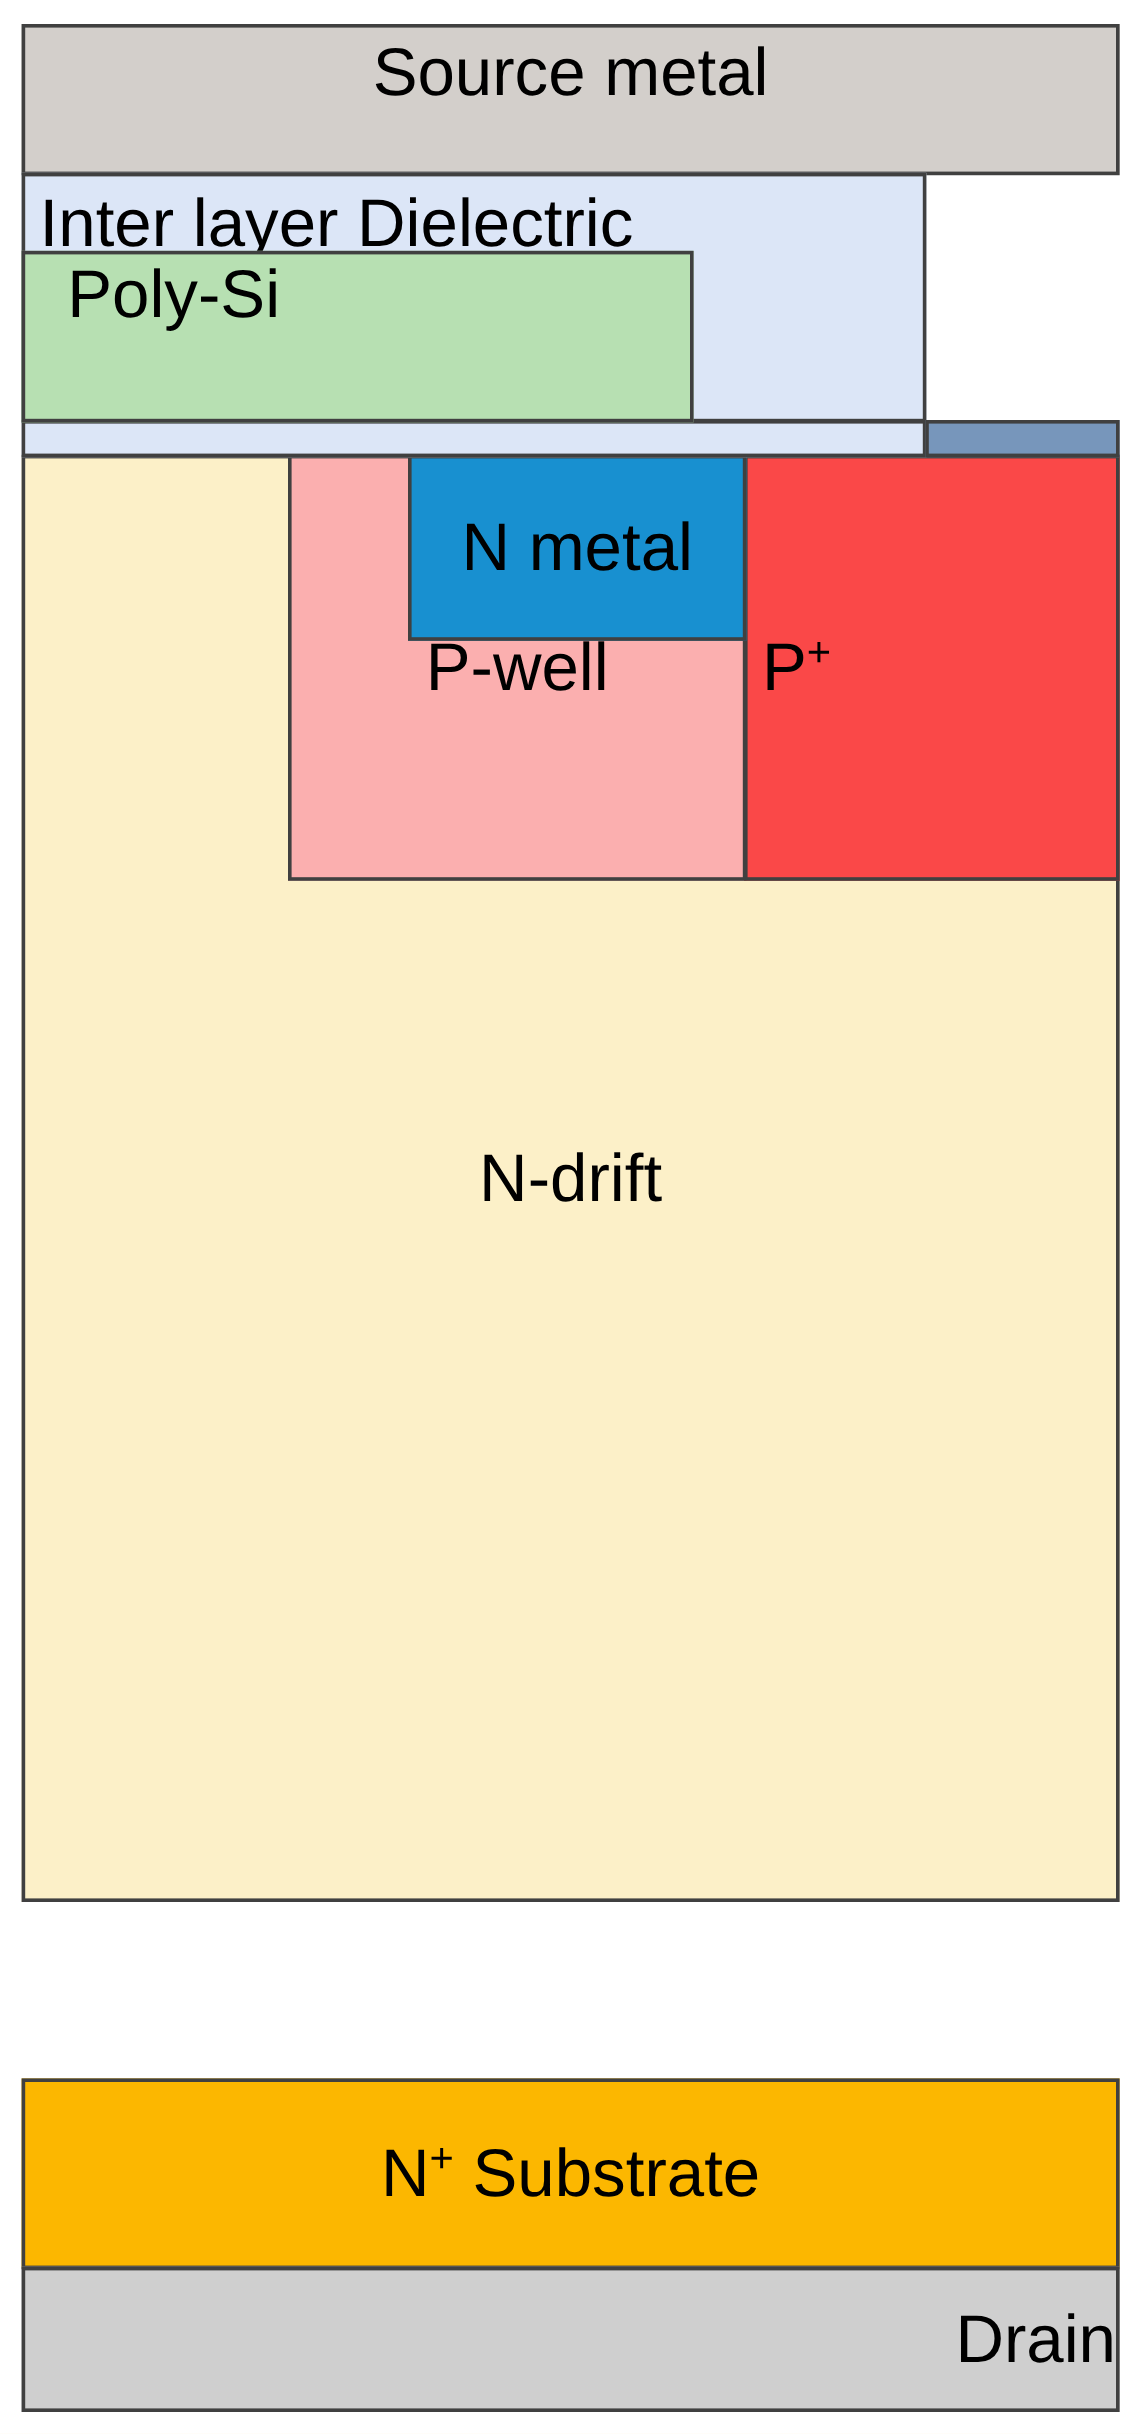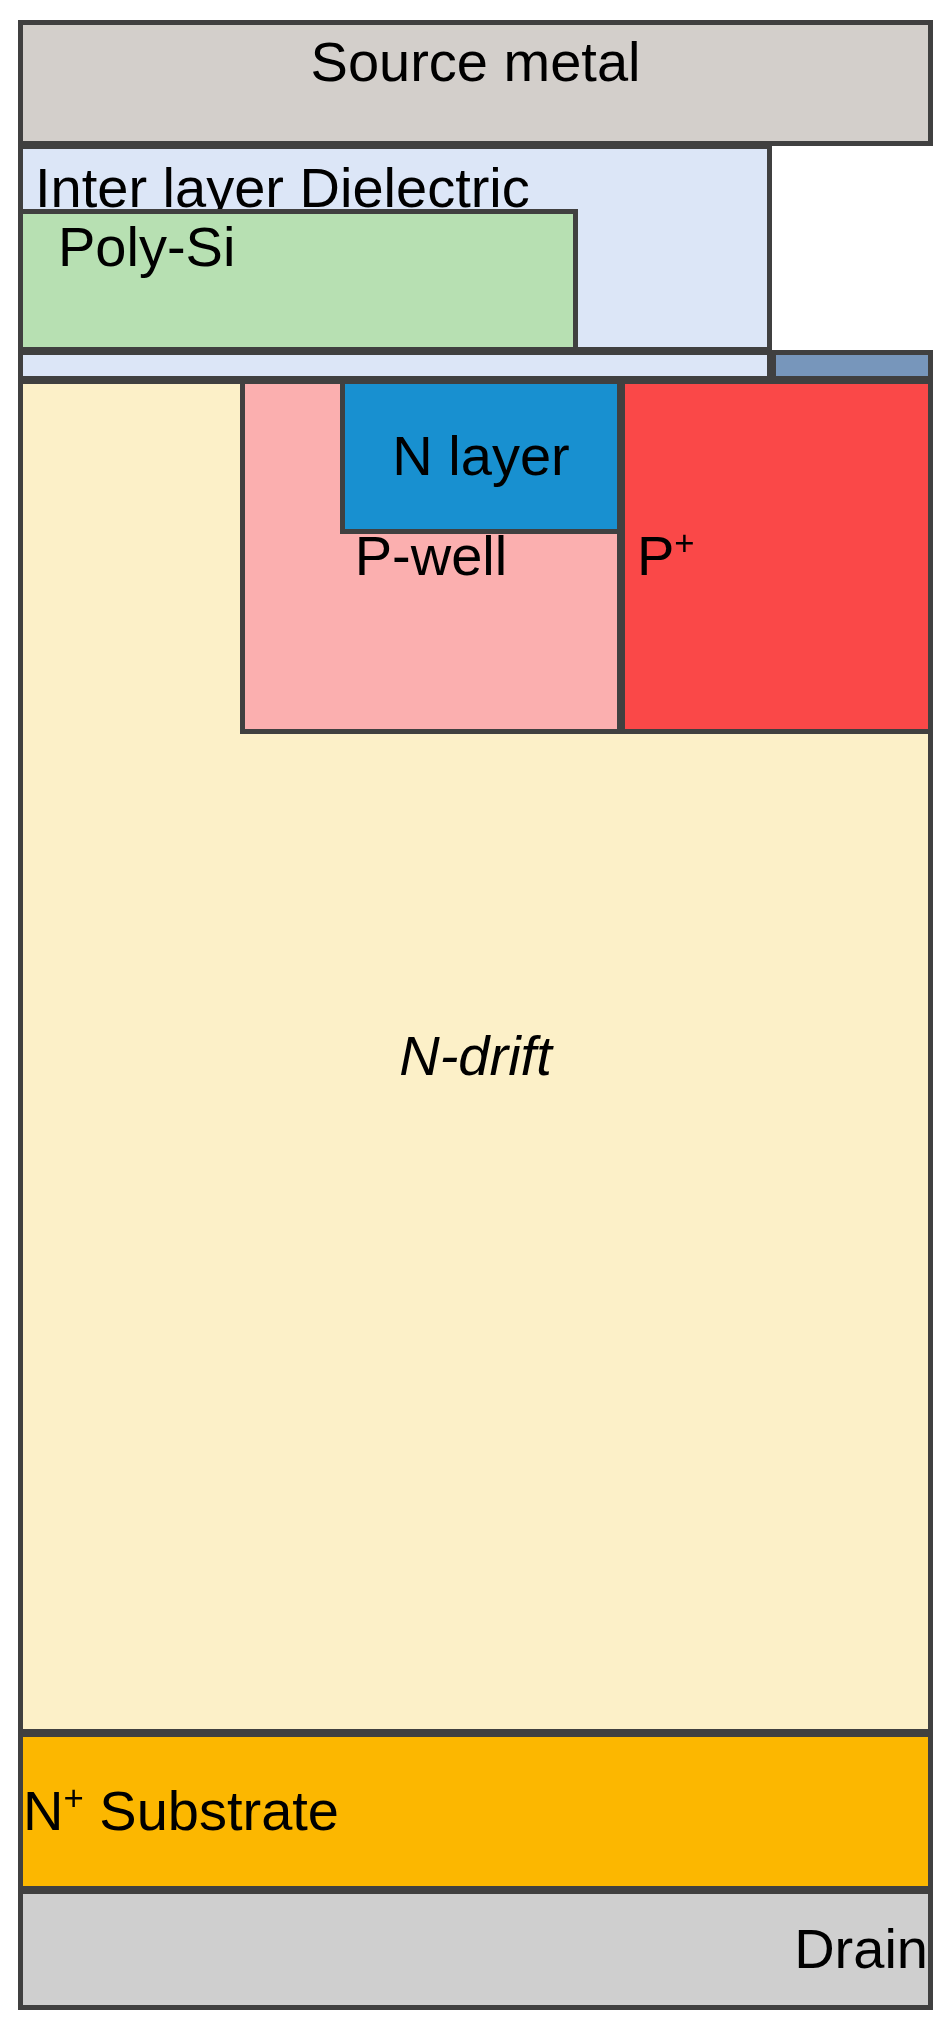--- a/index.html
+++ b/index.html
@@ -14,21 +14,21 @@
   #canvas {
     position: relative;
     width: 951px;
     height: 2028px;
     background: #ffffff;
     overflow: hidden;
   }
   .region {
     position: absolute;
     box-sizing: border-box;
-    border: 5px solid #404040;
+    border: 3px solid #404040;
     display: flex;
     align-items: center;
     justify-content: center;
     color: #000000;
     line-height: 1.05;
     white-space: nowrap;
   }
   .label {
     pointer-events: none;
     display: inline-block;
@@ -78,25 +78,24 @@
     background: #dce6f7;
   }
   #gate-oxide-right {
     left: 771px; top: 350px;
     width: 162px; height: 31px;
     background: #7796bb;
   }
 
   #n-drift {
     left: 18px;  top: 379px;
-    width: 915px; height: 1355px;
+    width: 915px; height: 1206px;
     background: #fcf0c8;
     align-items: center;
     justify-content: center;
-    font-style: italic;
   }
   #n-drift .label { font-size: 56px; }
 
   #p-well {
     left: 240px; top: 379px;
     width: 382px; height: 355px;
     background: #fbafaf;
     align-items: center;
     justify-content: center;
   }
@@ -119,21 +118,21 @@
     justify-content: flex-start;
     padding-left: 12px;
   }
   #p-plus .label { font-size: 56px; }
 
   #n-substrate {
     left: 18px;  top: 1732px;
     width: 915px; height: 159px;
     background: #fcb700;
     align-items: center;
-    justify-content: flex-start;
+    justify-content: center;
   }
   #n-substrate .label { font-size: 56px; }
 
   #drain {
     left: 18px;  top: 1889px;
     width: 915px; height: 121px;
     background: #cfcfcf;
     align-items: center;
     justify-content: flex-end;
   }
@@ -174,21 +173,21 @@
 
   <div class="region" id="n-drift">
     <span class="label">N-drift</span>
   </div>
 
   <div class="region" id="p-well">
     <span class="label">P-well</span>
   </div>
 
   <div class="region" id="n-source">
-    <span class="label">N layer</span>
+    <span class="label">N metal</span>
   </div>
 
   <div class="region" id="p-plus">
     <span class="label"><span>P</span><sup>+</sup></span>
   </div>
 
   <div class="region" id="n-substrate">
     <span class="label"><span>N</span><sup>+</sup><span> Substrate</span></span>
   </div>
 

